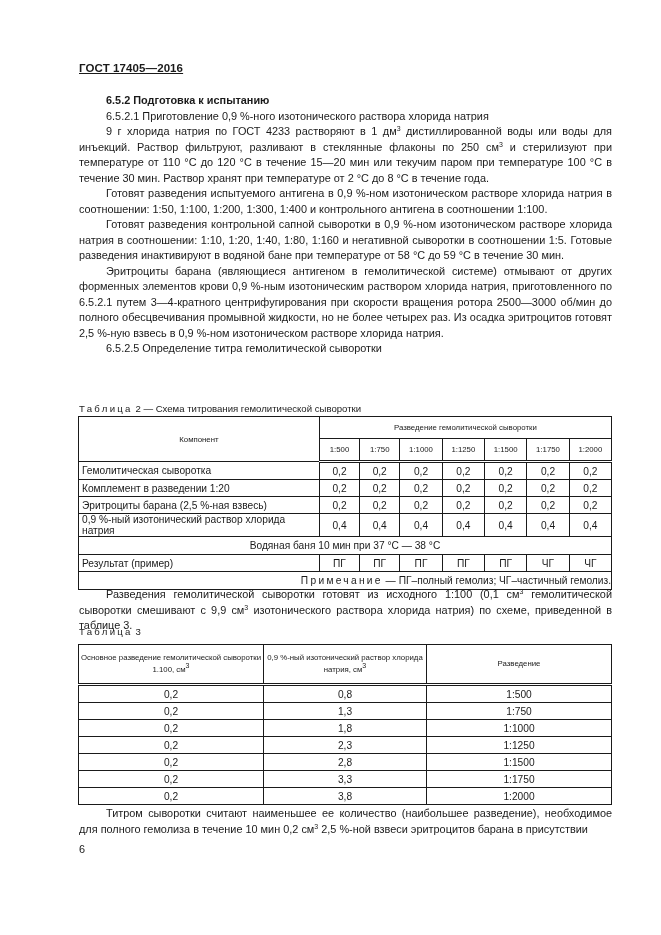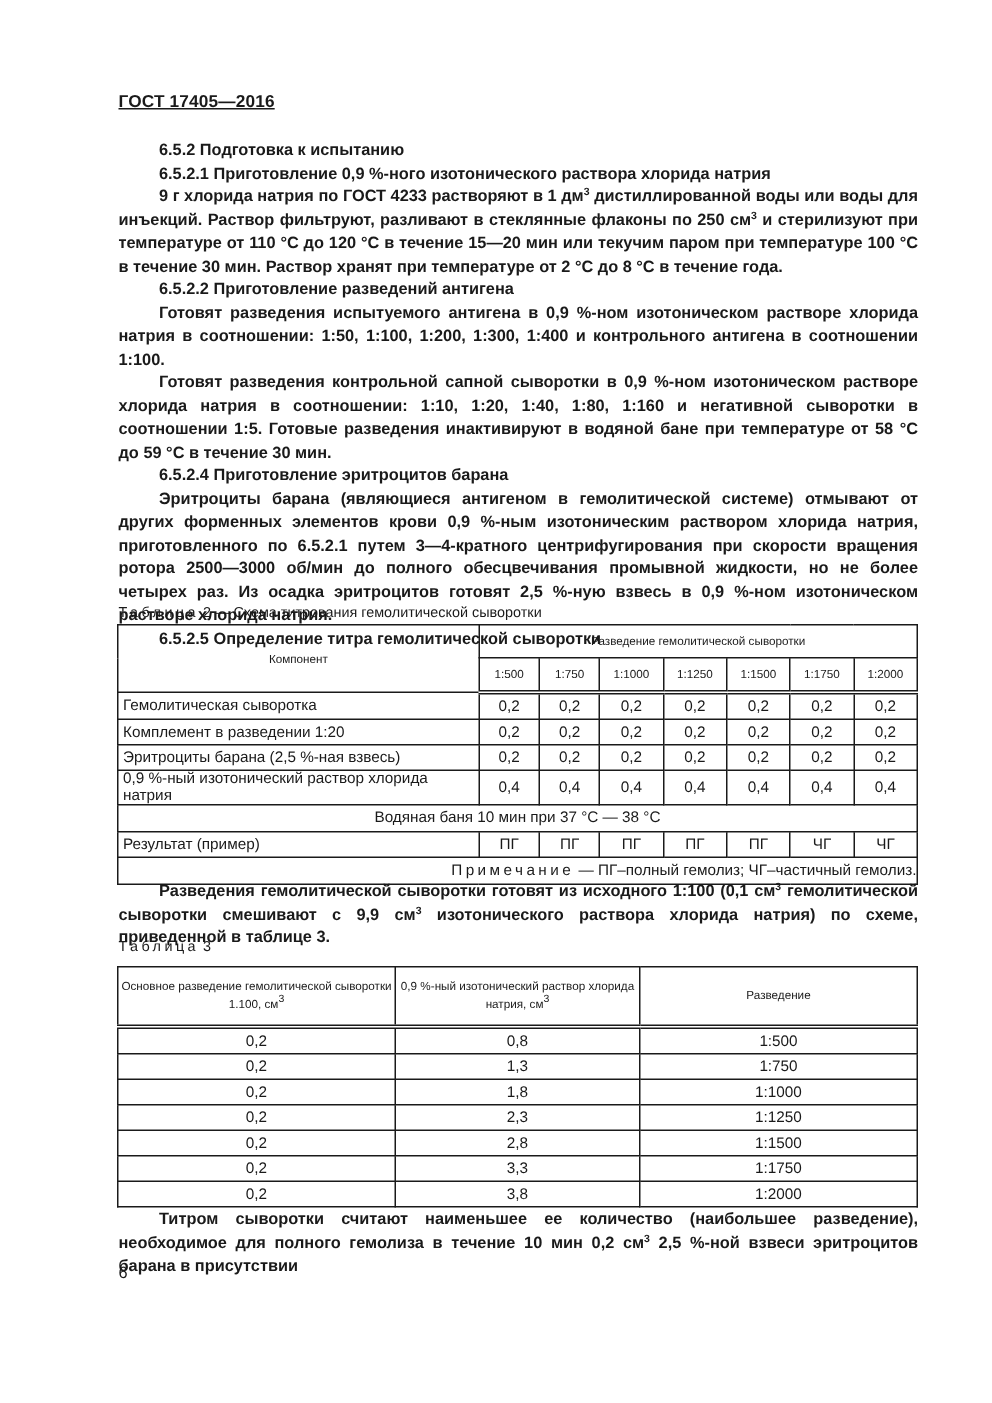--- a/index.html
+++ b/index.html
@@ -8,21 +8,21 @@
     font-family: "Liberation Sans", sans-serif; color: #1a1a1a;
   }
   .header-code {
     position: absolute; left: 79px; top: 62px;
     font-size: 11.5px; font-weight: bold; letter-spacing: 0.1px; text-decoration: underline;
   }
   .content {
     position: absolute; left: 79px; top: 93px; width: 533px;
     font-size: 10.9px; line-height: 15.5px;
   }
-  .p { margin: 0; text-indent: 27px; text-align: justify; text-align-last: auto; font-weight: bold; }
+  .p { margin: 0; text-indent: 27px; text-align: justify; text-align-last: auto; }
   .p.bold { font-weight: bold; }
   sup { font-size: 7px; line-height: 0; vertical-align: 4px; }
 
   .tcap {
     position: absolute; left: 79px; font-size: 9.6px;
   }
   .spaced { letter-spacing: 2.3px; }
 
   table { border-collapse: collapse; position: absolute; left: 78px; width: 534px; }
   td, th { border: 1px solid #1a1a1a; padding: 0; text-align: center; }
@@ -49,24 +49,22 @@
 </style>
 </head>
 <body>
 
 <div class="header-code">ГОСТ 17405—2016</div>
 
 <div class="content">
   <p class="p bold">6.5.2 Подготовка к испытанию</p>
   <p class="p">6.5.2.1 Приготовление 0,9 %-ного изотонического раствора хлорида натрия</p>
   <p class="p"><span>9 г хлорида натрия по ГОСТ 4233 растворяют в 1 дм</span><sup>3</sup><span> дистиллированной воды или воды для инъекций. Раствор фильтруют, разливают в стеклянные флаконы по 250 см</span><sup>3</sup><span> и стерилизуют при температуре от 110 °С до 120 °С в течение 15—20 мин или текучим паром при температуре 100 °С в течение 30 мин. Раствор хранят при температуре от 2 °С до 8 °С в течение года.</span></p>
-  <p class="p">6.5.2.2 Приготовление разведений антигена</p>
   <p class="p">Готовят разведения испытуемого антигена в 0,9 %-ном изотоническом растворе хлорида натрия в соотношении: 1:50, 1:100, 1:200, 1:300, 1:400 и контрольного антигена в соотношении 1:100.</p>
   <p class="p">Готовят разведения контрольной сапной сыворотки в 0,9 %-ном изотоническом растворе хлорида натрия в соотношении: 1:10, 1:20, 1:40, 1:80, 1:160 и негативной сыворотки в соотношении 1:5. Готовые разведения инактивируют в водяной бане при температуре от 58 °С до 59 °С в течение 30 мин.</p>
-  <p class="p">6.5.2.4 Приготовление эритроцитов барана</p>
   <p class="p">Эритроциты барана (являющиеся антигеном в гемолитической системе) отмывают от других форменных элементов крови 0,9 %-ным изотоническим раствором хлорида натрия, приготовленного по 6.5.2.1 путем 3—4-кратного центрифугирования при скорости вращения ротора 2500—3000 об/мин до полного обесцвечивания промывной жидкости, но не более четырех раз. Из осадка эритроцитов готовят 2,5 %-ную взвесь в 0,9 %-ном изотоническом растворе хлорида натрия.</p>
   <p class="p">6.5.2.5 Определение титра гемолитической сыворотки</p>
 </div>
 
 <div class="tcap" style="top:403px;"><span class="spaced">Таблица</span><span> 2 — Схема титрования гемолитической сыворотки</span></div>
 
 <table class="t2">
   <thead>
     <tr>
       <th class="comp" rowspan="2">Компонент</th>

